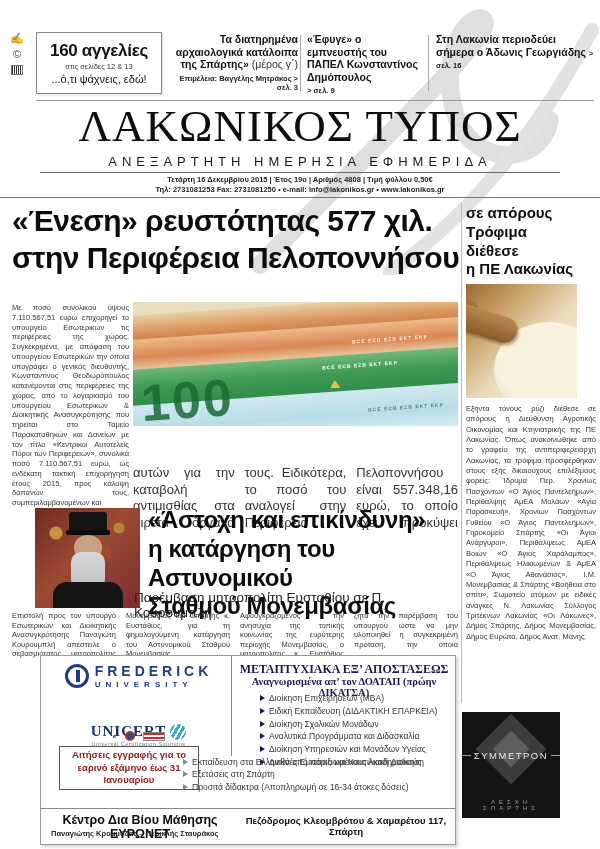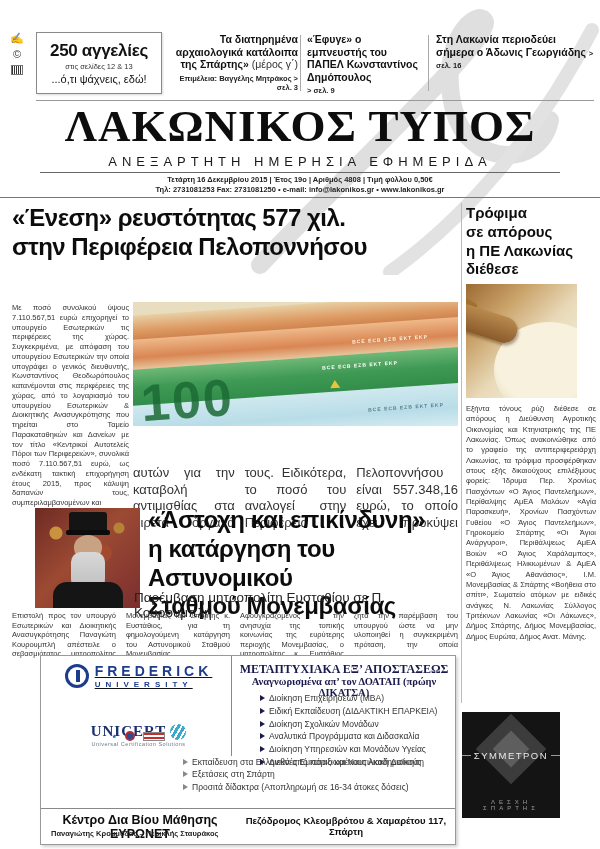--- a/index.html
+++ b/index.html
@@ -31,29 +31,29 @@
   .teaser .tr { font-size:7.5px; font-weight:bold; color:#222; margin-top:3px; }
   #teaser-1 { left:170px; width:128px;text-align:right; }
   #teaser-2 { left:307px; width:116px; }
   #teaser-3 { left:436px; width:158px; }
   .vdiv { top:35px; width:1px; height:56px; background:#aaa; z-index:2; }
   #vdiv-1 { left:300px; } #vdiv-2 { left:428px; }
   #rule-top { left:36px; top:100px; width:558px; height:1px; background:#999; z-index:2;}
 
   
   #masthead { left:0; top:104px; width:600px; text-align:center; z-index:2; }
-  #paper-name { font-family:"Liberation Serif", serif; font-weight:bold; font-size:45px; letter-spacing:1px; line-height:1; color:#0d0d0d; }
+  #paper-name { font-family:"Liberation Serif", serif; font-weight:normal; font-size:45px; letter-spacing:1px; line-height:1; color:#0d0d0d; }
   #paper-tagline { font-size:13px; letter-spacing:5px; margin-top:5px; color:#1a1a1a; }
   #mast-rule-1 { left:40px; top:172px; width:520px; height:1px; background:#666; z-index:2; }
   #issue-line { left:0; top:175px; width:600px; text-align:center; font-size:7.5px; font-weight:bold; color:#222; z-index:2;}
   #contact-line { left:0; top:185px; width:600px; text-align:center; font-size:7.5px; font-weight:bold; color:#222; z-index:2;}
   #mast-rule-2 { left:0; top:197px; width:600px; height:1px; background:#777; z-index:2; }
 
   
-  #lead-headline { left:12px; top:203px; width:448px; font-size:24px; font-weight:bold; letter-spacing:-.5px; line-height:1.22; color:#0c0c0c; z-index:2;}
+  #lead-headline { left:12px; top:203px; width:448px; font-size:30px; font-weight:bold; letter-spacing:-.5px; line-height:1.22; color:#0c0c0c; z-index:2;}
   #lead-subhead { left:14px; top:281px; width:440px; font-size:15px; color:#222; z-index:2;}
   #lead-col1 { left:12px; top:303px; width:117px; height:206px; font-size:7.5px; line-height:1.3; text-align:justify; color:#333; overflow:hidden; z-index:2;}
   #lead-body { left:133px; top:429px; width:325px; height:82px; column-count:3; column-gap:10px; font-size:13px; line-height:1.27; text-align:justify; color:#333; overflow:hidden; z-index:2;margin-top:36px;}
 
   
   #euro-photo { left:133px; top:302px; width:325px; height:124px; overflow:hidden; background:#e9ddc0; z-index:2;}
   .euro-stripe { position:absolute; left:-20px; width:380px; transform:rotate(-4deg); }
   .eu-or1 { top:2px;  height:28px; background:linear-gradient(180deg,#e8cfa4,#dd9a62 55%,#c97a45); }
   .eu-or2 { top:26px; height:30px; background:linear-gradient(180deg,#efb98a,#d98653 60%,#e8c59c); }
   .eu-gr  { top:56px; height:40px; background:linear-gradient(180deg,#6fb877,#3f9a55 45%,#2f8a48); }
@@ -97,21 +97,21 @@
   .beard { position:absolute; left:36px; top:44px; width:34px; height:48px; background:linear-gradient(180deg,#d8d8d8,#b8b8b8); border-radius:10px 10px 45% 45%; }
   .robe { position:absolute; left:18px; top:74px; width:70px; height:30px; background:#151515; border-radius:14px 14px 0 0; }
   #second-headline { left:148px; top:506px; width:312px; font-size:24px; font-weight:bold; letter-spacing:-.4px; line-height:1.2; color:#0c0c0c; z-index:2;}
   #second-subhead { left:134px; top:590px; width:310px; font-size:13.5px; color:#222; z-index:2;}
   #second-body { left:12px; top:611px; width:446px; height:48px; column-count:4; column-gap:10px; font-size:7.5px; line-height:1.27; text-align:justify; color:#333; overflow:hidden; z-index:2;}
 
   
   #ad-box { left:40px; top:655px; width:416px; height:190px; border:1px solid #9a9a9a; background:#fff; box-shadow:2px 2px 3px rgba(0,0,0,.18); z-index:2;}
   #ad-vdiv { position:absolute; left:190px; top:0; width:1px; height:100px; background:#888; }
   
-  #frederick { position:absolute; left:10px; top:7px; width:175px; display:flex; align-items:center; gap:6px; justify-content:center;text-decoration:underline;}
+  #frederick { position:absolute; left:10px; top:7px; width:175px; display:flex; align-items:center; gap:6px; justify-content:center;}
   .fred-icon { width:24px; height:24px; border:3px solid #1e3c8c; border-radius:50%; position:relative; flex:0 0 auto;}
   .fred-icon::after { content:""; position:absolute; left:8px; top:3px; width:4px; height:12px; background:#1e3c8c; }
   .fred-text .f1 { color:#1e3c8c; font-weight:bold; font-size:14px; letter-spacing:4px; }
   .fred-text .f2 { color:#1e3c8c; font-weight:bold; font-size:8px; letter-spacing:5px; margin-top:1px;}
   #unicert { position:absolute; left:10px; top:42px; width:175px; text-align:center;margin-top:24px; }
   #unicert .u1 { font-family:"Liberation Serif", serif; font-weight:bold; font-size:15px; color:#1a2f6e; letter-spacing:1px; display:inline-block; vertical-align:middle;}
   .uni-swirl { display:inline-block; vertical-align:middle; width:16px; height:16px; border-radius:50%; margin-left:4px;
     background:repeating-linear-gradient(120deg,#ffffff 0 2px,#3aa8cc 2px 5px); }
   #unicert .u2 { font-size:5.5px; color:#6a7a8a; letter-spacing:.5px; margin-top:1px; }
   #cert-logos { position:absolute; left:30px; top:74px; width:135px; height:12px; display:flex; gap:8px; align-items:center; justify-content:center;}
@@ -145,21 +145,21 @@
     <path d="M 150 272 C 230 215, 300 130, 352 30" fill="none" stroke="#cccccc" stroke-width="14" stroke-linecap="round"></path>
   </svg>
 
   <div id="edge-icons" class="abs">
     <span class="glyph">✍</span>
     <span class="glyph">©</span>
     <span class="barcode"></span>
   </div>
 
   <div id="classifieds-box" class="abs">
-    <div class="t1">250 αγγελίες</div>
+    <div class="t1">160 αγγελίες</div>
     <div class="t2">στις σελίδες 12 &amp; 13</div>
     <div class="t3">...ό,τι ψάχνεις, εδώ!</div>
   </div>
 
   <div id="teaser-1" class="abs teaser">
     <div class="tt"><span>Τα διατηρημένα αρχαιολογικά κατάλοιπα της Σπάρτης»</span> <span class="tn">(μέρος γ΄)</span></div>
     <div class="tr">Επιμέλεια: Βαγγέλης Μητράκος &gt; σελ. 3</div>
   </div>
   <div id="vdiv-1" class="abs vdiv"></div>
   <div id="teaser-2" class="abs teaser">
@@ -197,24 +197,24 @@
     <span class="microtext mt2">BCE ECB EZB EKT EKP</span>
     <span class="microtext mt3">BCE ECB EZB EKT EKP</span>
     <span class="euro-star"></span>
   </div>
 
   <div id="lead-body" class="abs">αυτών για την καταβολή αντιμισθίας στα αιρετά όργανά τους. Ειδικότερα, το ποσό του αναλογεί στην Περιφέρεια Πελοποννήσου είναι 557.348,16 ευρώ, το οποίο έχει προκύψει λαμβανόμενων υπόψη αφενός των οδηγιών της αριθμ. 29531/29.07.2014 Κοινής Απόφασης των υπουργών Εσωτερικών και Οικονομικών και αφετέρου του προβλεπόμενου ποσού χρηματοδότησης 4% του Προγράμματος Εξυγίανσης των ΟΤΑ του ν. 4316/2014. Το εν λόγω ποσοστό αντιστοιχεί σε ποσό 279.980,00 ευρώ, και θα κατατεθεί στο λογαριασμό του υπουργείου στο Ταμείο Παρακαταθηκών και Δανείων με την ονομασία «Λογαριασμός Εξυγίανσης των ΟΤΑ».</div>
 
   <div id="main-side-div" class="abs"></div>
 
   <div id="side-title" class="abs">
+    <div>σε απόρους</div>
     <div>Τρόφιμα</div>
-    <div>σε απόρους</div>
+    <div>διέθεσε</div>
     <div>η ΠΕ Λακωνίας</div>
-    <div>διέθεσε</div>
   </div>
   <div id="rice-photo" class="abs">
     <div class="rice-mound"></div>
     <div class="scoop-handle"></div>
     <div class="scoop"></div>
   </div>
   <div id="side-body" class="abs">Εξήντα τόνους ρύζι διέθεσε σε απόρους η Διεύθυνση Αγροτικής Οικονομίας και Κτηνιατρικής της ΠΕ Λακωνίας. Όπως ανακοινώθηκε από το γραφείο της αντιπεριφερειάρχη Λακωνίας, τα τρόφιμα προσφέρθηκαν στους εξής δικαιούχους επιλέξιμους φορείς: Ίδρυμα Περ. Χρονίως Πασχόντων «Ο Άγιος Παντελεήμων», Περίθαλψης ΑμΕΑ Μολάων «Αγία Παρασκευή», Χρονίων Πασχόντων Γυθείου «Ο Άγιος Παντελεήμων», Γηροκομείο Σπάρτης «Οι Άγιοι Ανάργυροι», Περιθάλψεως ΑμΕΑ Βοιών «Ο Άγιος Χαράλαμπος», Περιθάλψεως Ηλικιωμένων &amp; ΑμΕΑ «Ο Άγιος Αθανάσιος», Ι.Μ. Μονεμβασίας &amp; Σπάρτης «Βοήθεια στο σπίτι», Σωματείο ατόμων με ειδικές ανάγκες Ν. Λακωνίας Σύλλογος Τριτέκνων Λακωνίας «Οι Λάκωνες», Δήμος Σπάρτης, Δήμος Μονεμβασίας, Δήμος Ευρώτα, Δήμος Ανατ. Μάνης.</div>
 
   <div id="symmetron" class="abs">
     <div class="sym-d1"></div>
@@ -260,20 +260,21 @@
       <div><span class="u1">UNICERT</span><span class="uni-swirl"></span></div>
       <div class="u2">Universal Certification Solutions</div>
     </div>
 
     <div id="cert-logos">
       <span class="cl1">★</span>
       <span class="cl2"></span>
       <span class="cl3"></span>
     </div>
 
+    <div id="enroll-box">Αιτήσεις εγγραφής για το εαρινό εξάμηνο έως 31 Ιανουαρίου</div>
 
     <div id="masters-title">ΜΕΤΑΠΤΥΧΙΑΚΑ ΕΞ’ ΑΠΟΣΤΑΣΕΩΣ</div>
     <div id="masters-subtitle">Αναγνωρισμένα απ’ τον ΔΟΑΤΑΠ (πρώην ΔΙΚΑΤΣΑ)</div>
 
     <ul id="masters-programs">
       <li><span class="tri"></span><span>Διοίκηση Επιχειρήσεων (MBA)</span></li>
       <li><span class="tri"></span><span>Ειδική Εκπαίδευση (ΔΙΔΑΚΤΙΚΗ ΕΠΑΡΚΕΙΑ)</span></li>
       <li><span class="tri"></span><span>Διοίκηση Σχολικών Μονάδων</span></li>
       <li><span class="tri"></span><span>Αναλυτικά Προγράμματα και Διδασκαλία</span></li>
       <li><span class="tri"></span><span>Διοίκηση Υπηρεσιών και Μονάδων Υγείας</span></li>

